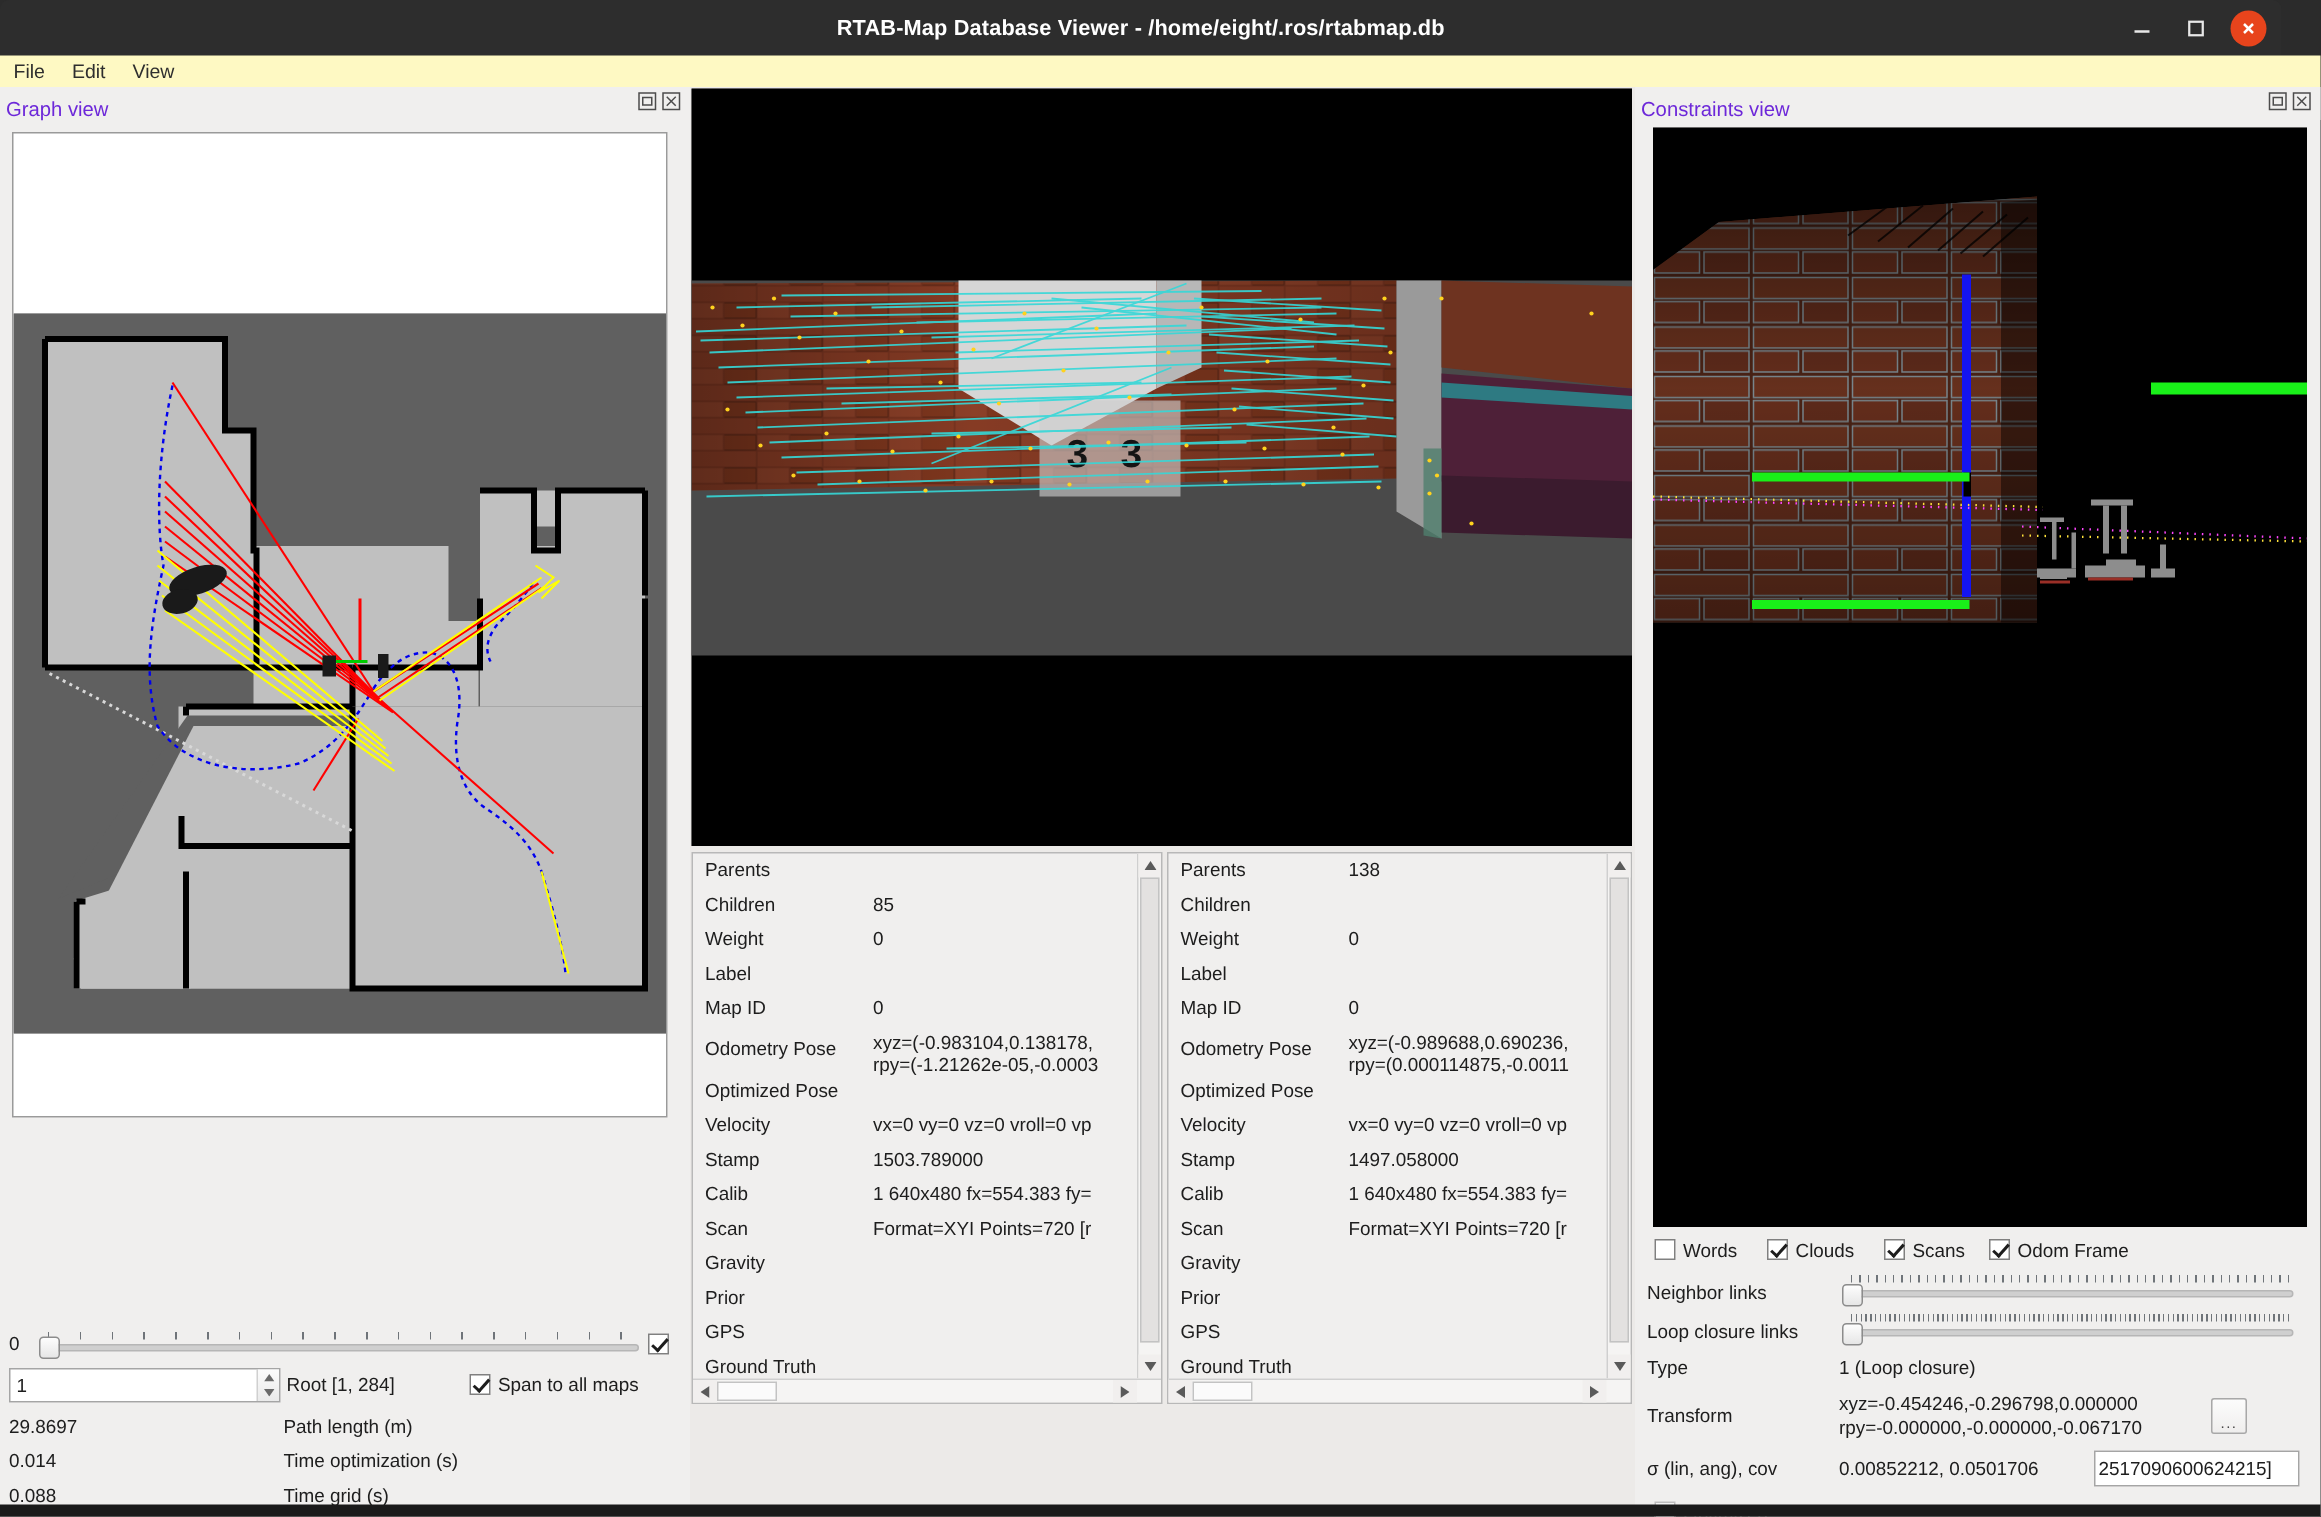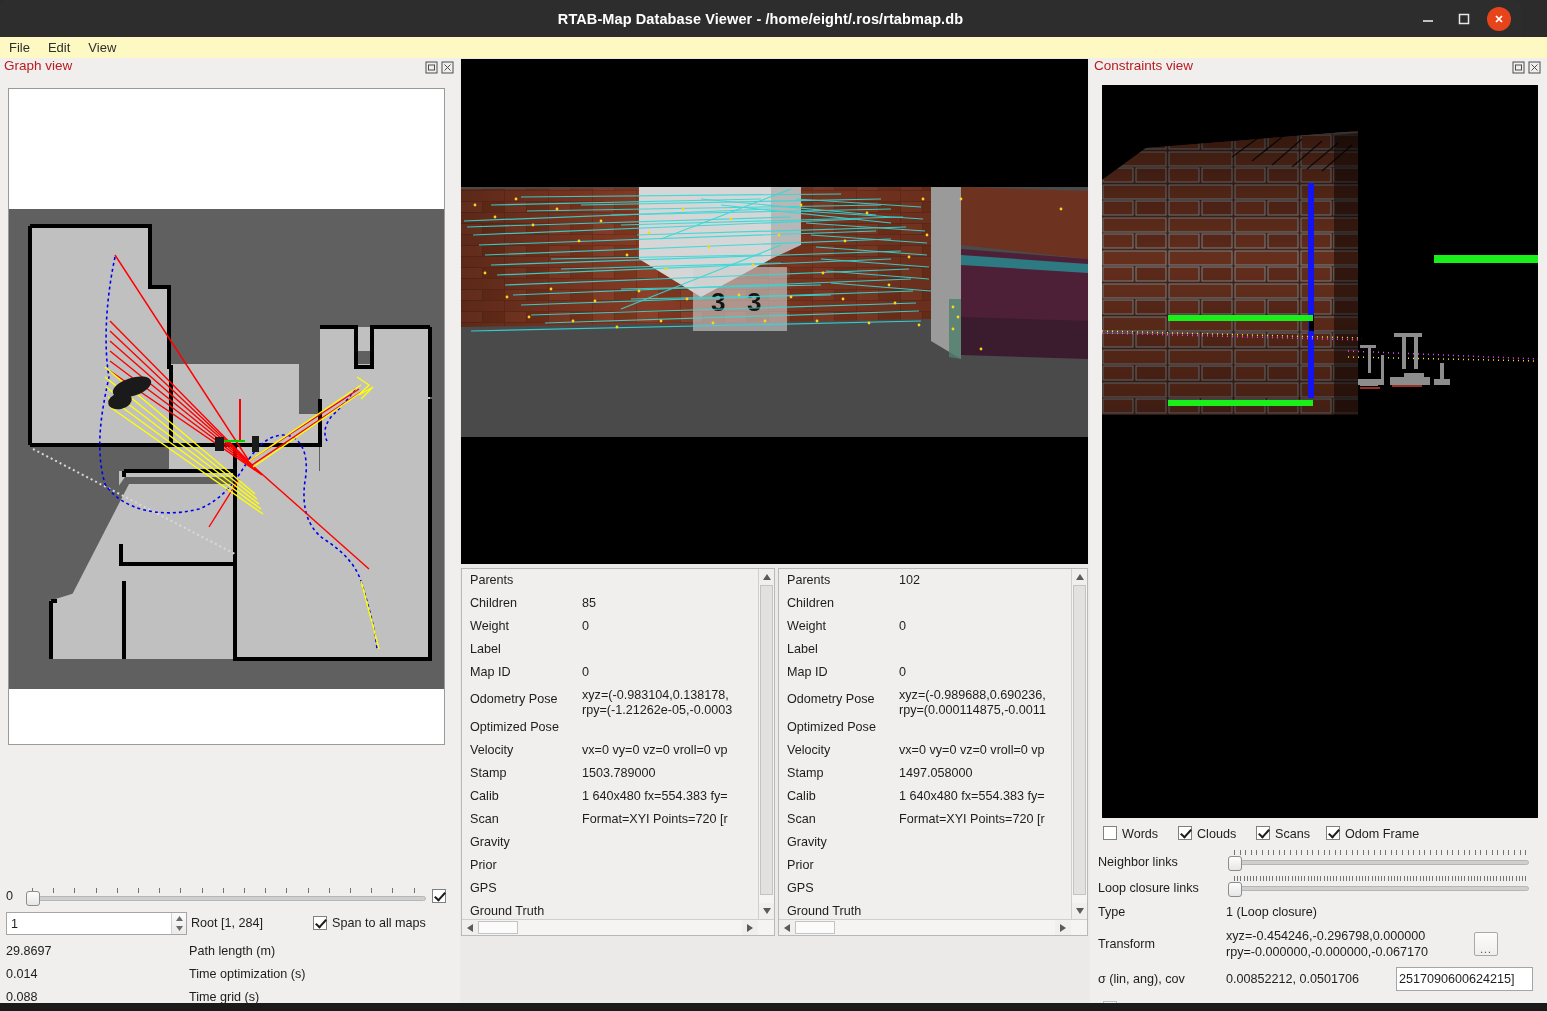--- a/index.html
+++ b/index.html
@@ -30,22 +30,22 @@
   
   #menubar {
     position: absolute; left: 0; top: 37px; width: 1547px; height: 21px;
     background: #fef9c3; display: flex; align-items: flex-end;
     border-bottom: 0px;
   }
   .menu-item { font-size: 13px; color: #2e2e2e; padding: 1px 9px; line-height: 18px; }
 
   
   .dock-title {
-    position: absolute; height: 22px; display: flex; align-items: flex-start;
-    background: #f0efee; font-size: 13.5px; color: #b91c1c;
+    position: absolute; height: 22px; display: flex; align-items: flex-end;
+    background: #f0efee; font-size: 13.5px; color: #6d28d9;
   }
   .dock-title .label { padding-left: 4px; }
   .dock-icons { position: absolute; right: 6px; top: 3px; display: flex; gap: 3px; }
   .dockico { width: 13px; height: 13px; }
 
   
   #left-panel {
     position: absolute; left: 0; top: 58px; width: 460px; height: 953px;
     background: #f0efee;
   }
@@ -532,21 +532,21 @@
             <polygon points="6,4 0,0 0,8" fill="#5a5a5a"></polygon>
           </svg>
       </div>
     </div>
   </div>
 
   <div class="tbl-wrap" style="left:318px; width:310px;">
     <div class="tbl">
       <div class="trow">
           <div class="tkey">Parents</div>
-          <div class="tval">102</div>
+          <div class="tval">138</div>
         </div>
       <div class="trow">
           <div class="tkey">Children</div>
           <div class="tval"></div>
         </div>
       <div class="trow">
           <div class="tkey">Weight</div>
           <div class="tval">0</div>
         </div>
       <div class="trow">

